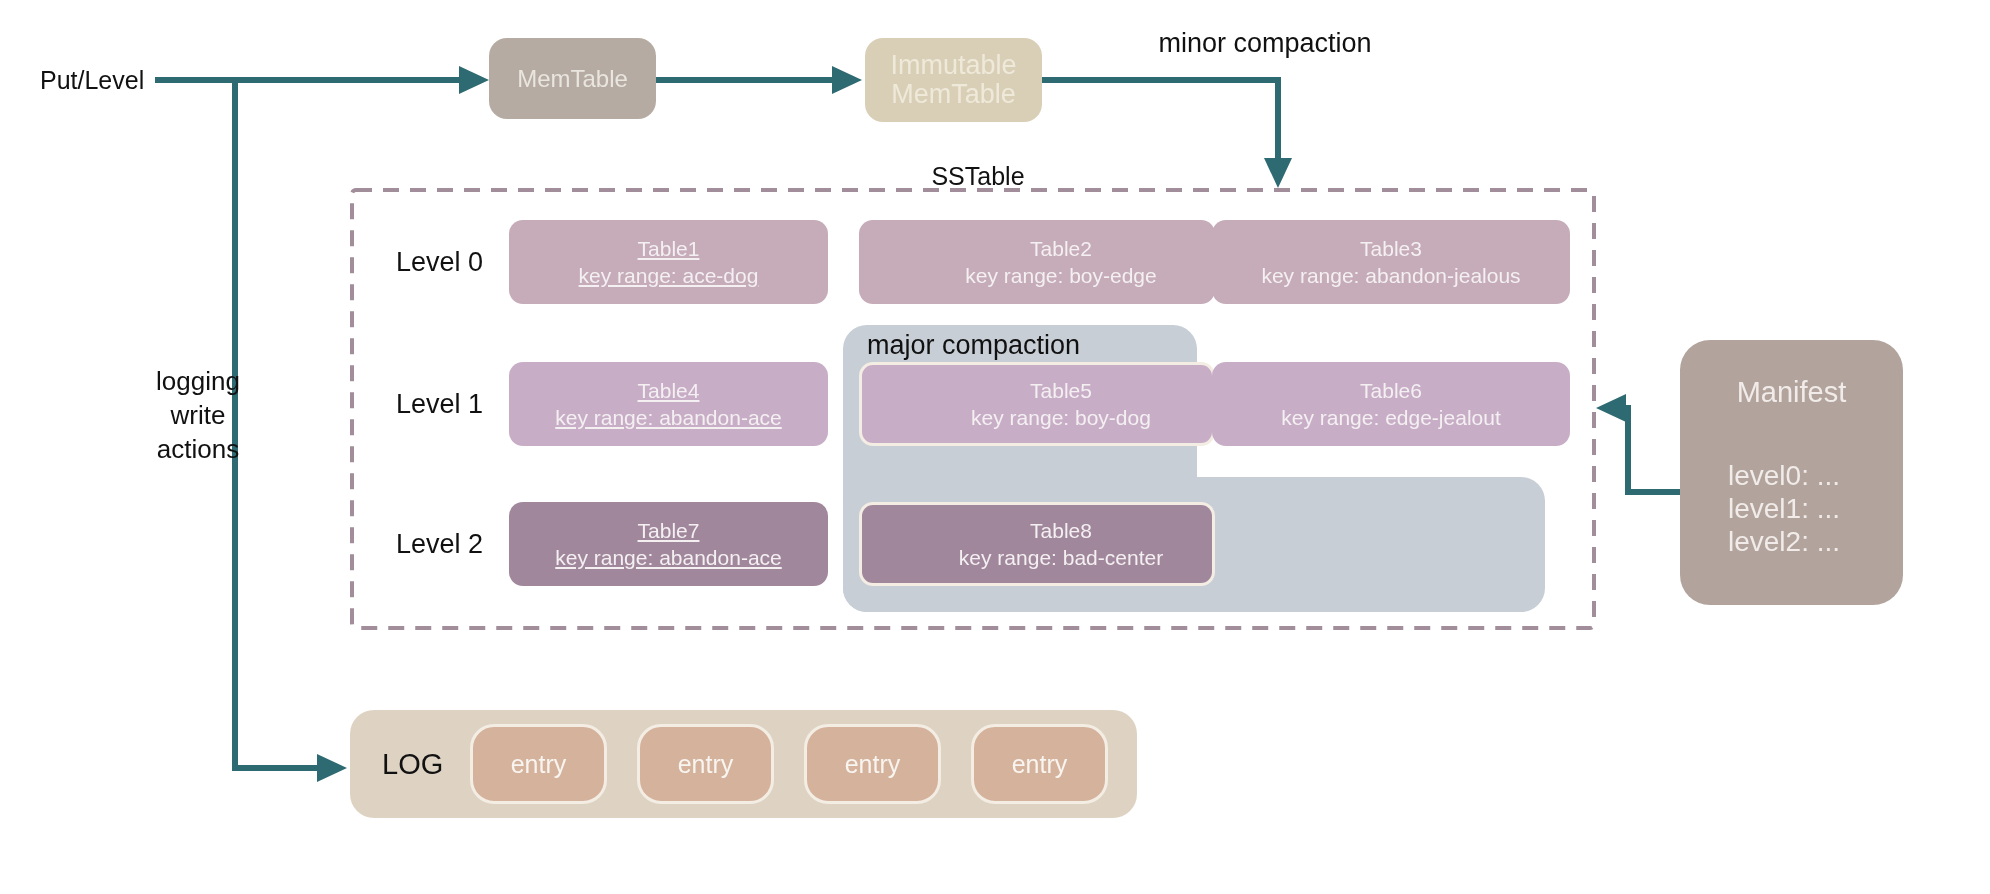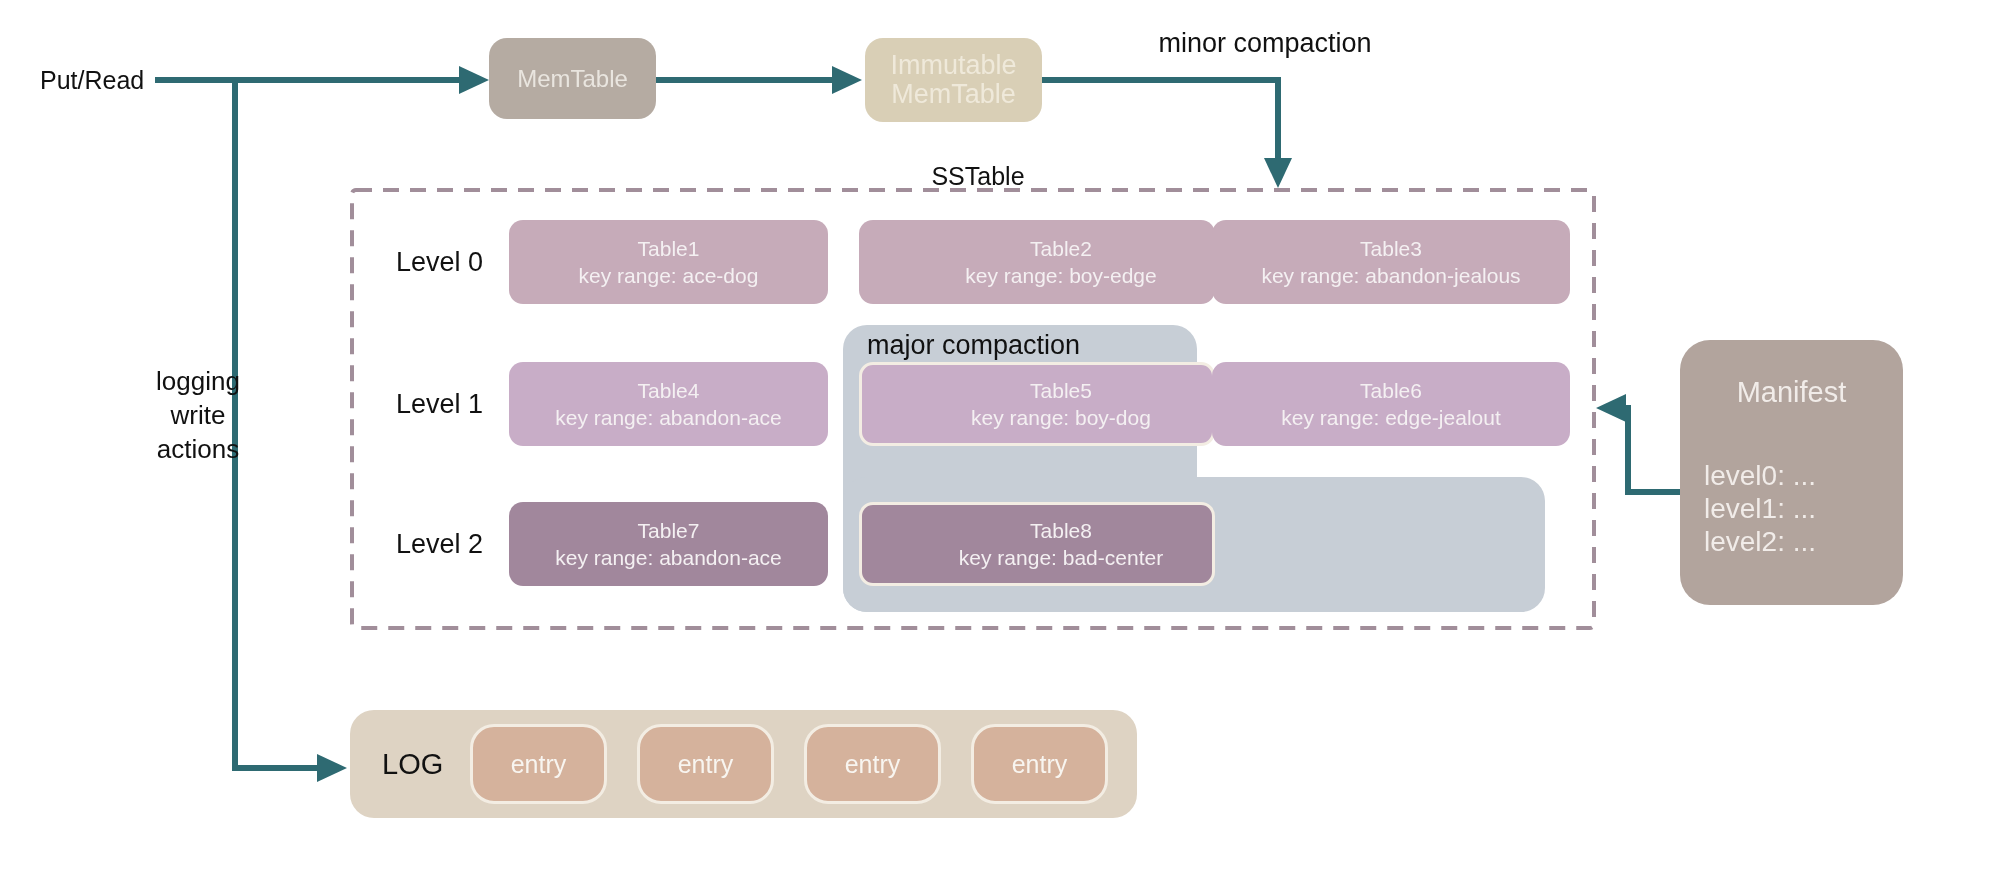--- a/index.html
+++ b/index.html
@@ -23,34 +23,34 @@
   .box{position:absolute;display:flex;flex-direction:column;align-items:center;justify-content:center;z-index:3;text-align:center;}
   .memtable{left:489px;top:38px;width:167px;height:81px;border-radius:18px;background:var(--memtable_bg);color:var(--memtable_text);font-size:24px;}
   .immutable{left:865px;top:38px;width:177px;height:84px;border-radius:18px;background:var(--immutable_bg);color:var(--immutable_text);font-size:27px;line-height:29px;}
 
   .level-lbl{position:absolute;left:396px;font-size:27px;color:var(--label_text);z-index:3;}
   .level-0{top:247px;}
   .level-1{top:389px;}
   .level-2{top:529px;}
 
   .table-box{position:absolute;height:84px;border-radius:14px;display:flex;flex-direction:column;align-items:center;justify-content:center;color:var(--table_text);font-size:21px;line-height:27px;z-index:3;}
-  .col-a{left:509px;width:319px;}
+  .col-a{left:509px;width:319px;text-decoration:underline;}
   .col-b{left:859px;width:356px;padding-left:48px;}
   .col-c{left:1212px;width:358px;}
   .row-0{top:220px;background:var(--level0_bg);}
   .row-1{top:362px;background:var(--level1_bg);}
   .row-2{top:502px;background:var(--level2_bg);}
   .on-blue{border:3px solid var(--entry_border);}
 
   .blue-col{position:absolute;left:843px;top:325px;width:354px;height:287px;border-radius:24px;background:var(--blue_region);z-index:2;}
   .blue-wide{position:absolute;left:843px;top:477px;width:702px;height:135px;border-radius:24px;background:var(--blue_region);z-index:2;}
 
   .manifest{position:absolute;left:1680px;top:340px;width:223px;height:265px;border-radius:30px;background:var(--manifest_bg);color:var(--manifest_text);z-index:3;padding-top:36px;}
   .manifest-title{text-align:center;font-size:29px;}
-  .manifest-list{margin-top:50px;padding-left:24px;font-size:28px;line-height:33px;}
+  .manifest-list{margin-top:50px;padding-left:48px;font-size:28px;line-height:33px;}
 
   .log-container{position:absolute;left:350px;top:710px;width:787px;height:108px;border-radius:24px;background:var(--log_bg);z-index:2;}
   .log-lbl{position:absolute;left:382px;top:710px;height:108px;display:flex;align-items:center;font-size:29px;color:var(--label_text);z-index:3;}
   .log-entry{position:absolute;top:724px;width:137px;height:80px;border-radius:24px;background:var(--entry_bg);border:3px solid var(--entry_border);color:var(--entry_text);font-size:25px;display:flex;align-items:center;justify-content:center;z-index:3;}
   .e1{left:470px;} .e2{left:637px;} .e3{left:804px;} .e4{left:971px;}
 </style>
 </head>
 <body>
 
 <div class="canvas">
@@ -68,21 +68,21 @@
 
     <path class="arrow-line" d="M1042 80 H1278 V158"></path>
     <polygon class="arrow-head" points="1278,188 1264,158 1292,158"></polygon>
 
     <path class="arrow-line" d="M1680 492 H1628 V408 H1626"></path>
     <polygon class="arrow-head" points="1596,408 1626,394 1626,422"></polygon>
 
     <rect class="dashed-rect" x="352" y="190" width="1242" height="438" rx="4"></rect>
   </svg>
 
-  <div class="lbl put-read">Put/Read</div>
+  <div class="lbl put-read">Put/Level</div>
 
   <div class="box memtable">
     <span>MemTable</span>
   </div>
 
   <div class="box immutable">
     <span>Immutable</span>
     <span>MemTable</span>
   </div>
 

